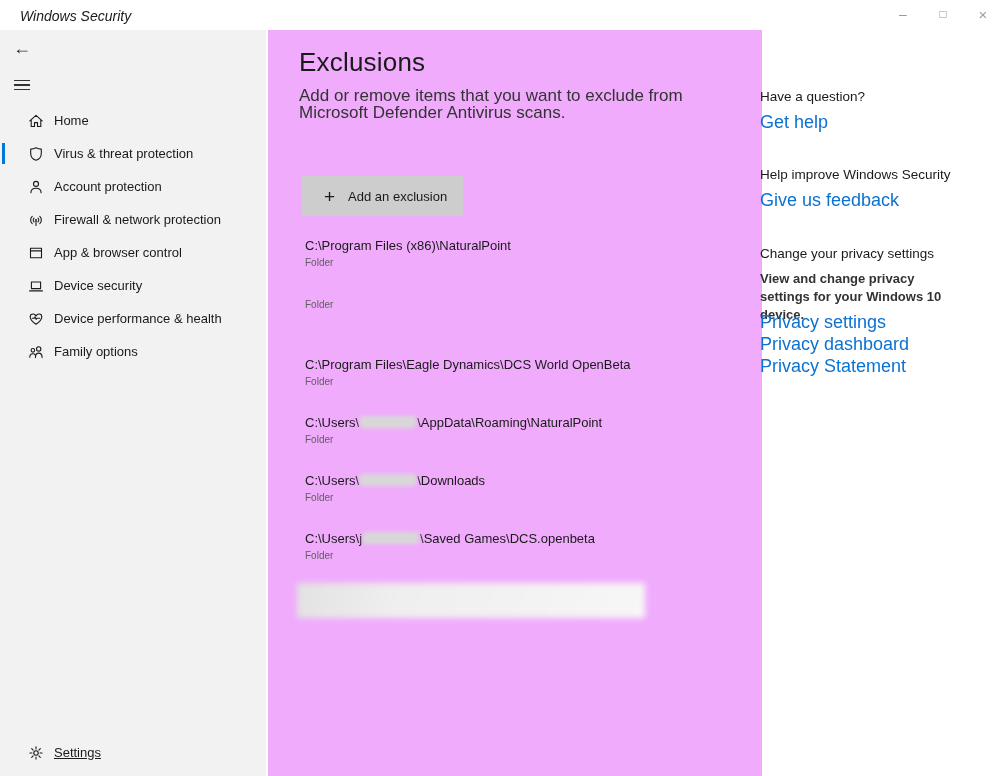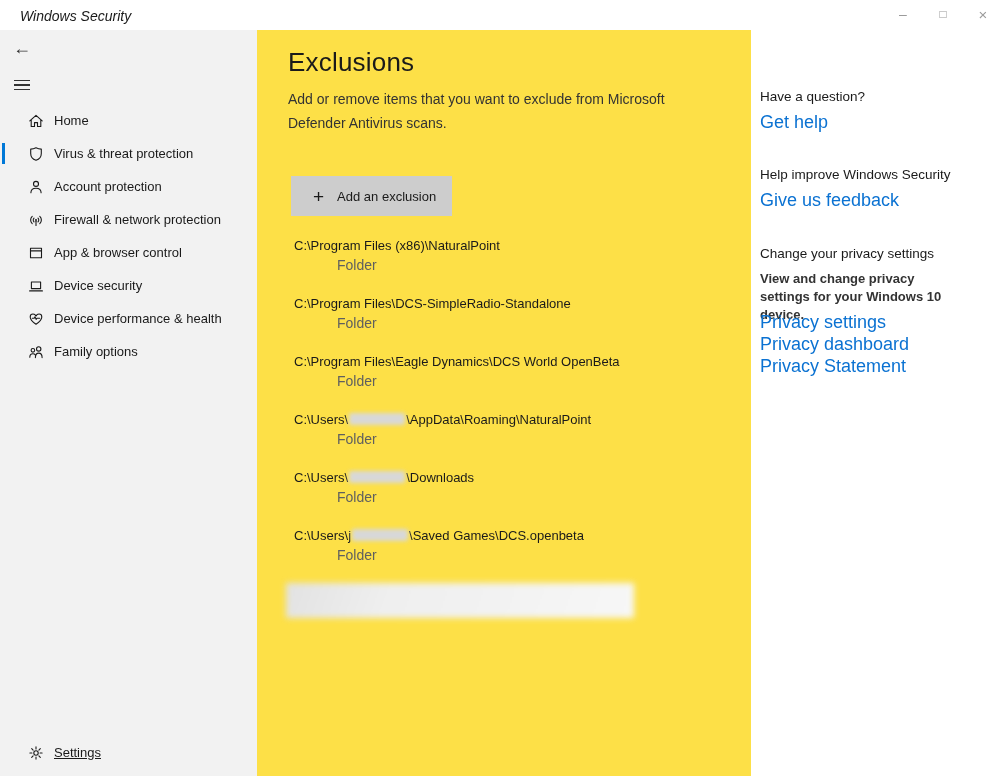--- a/index.html
+++ b/index.html
@@ -54,41 +54,41 @@
   }
   .nav-item .nav-icon svg { width: 16px; height: 16px; display: block; }
   .nav-item .nav-label { margin-left: 10px; font-size: 13px; color: #1a1a1a; white-space: nowrap; }
   .nav-item.active::before {
     content: ""; position: absolute; left: 2px; top: 6px; bottom: 6px; width: 3px;
     background: var(--accent, #0078d7);
   }
   .settings-item { position: absolute; bottom: 7px; left: 0; width: 266px; text-decoration: underline; }
 
   
-  .main { position: absolute; left: 257px; top: 30px; width: 494px; height: 746px; background: #fde047; }
+  .main { position: absolute; left: 268px; top: 30px; width: 494px; height: 746px; background: #f0abfc; }
   .page-title {
     position: absolute; left: 31px; top: 17px;
     font-size: 26px; font-weight: 300; color: #1a1a1a; letter-spacing: 0.2px;
   }
   .page-desc {
     position: absolute; left: 31px; top: 57px; width: 420px;
-    font-size: 14px; line-height: 24px; color: #333;
+    font-size: 17px; line-height: 17px; color: #333;
   }
   .add-btn {
     position: absolute; left: 34px; top: 146px; width: 161px; height: 40px;
     background: #cdcdcd; border: 2px solid transparent;
     display: flex; align-items: center; gap: 13px; padding-left: 20px;
     font-family: "Liberation Sans", sans-serif; font-size: 13px; color: #1a1a1a; cursor: pointer;
   }
   .add-btn .plus { font-size: 19px; font-weight: 300; line-height: 1; color: #1a1a1a; }
 
   .excl-list { position: absolute; left: 37px; top: 208px; width: 430px; }
   .excl-row { height: 58px; cursor: pointer; }
   .excl-path { font-size: 13px; color: #1a1a1a; line-height: 16px; white-space: nowrap; }
-  .excl-type { font-size: 14px; color: #5f5f5f; margin-top: 3px; margin-left: 43px; }
+  .excl-type { font-size: 10px; color: #5f5f5f; margin-top: 3px; }
   .redact {
     display: inline-block; width: 56px; height: 12px; margin: 0 1px;
     background: #d8d8d8; border-radius: 2px; filter: blur(2px);
     vertical-align: baseline; transform: translateY(1px);
   }
   .bottom-blur {
     position: absolute; left: 29px; top: 553px; width: 348px; height: 35px;
     background: linear-gradient(110deg, #e2e2e2 0%, #efefef 30%, #f2f2f2 60%, #f7f7f7 100%);
     filter: blur(3px);
   }
@@ -231,21 +231,20 @@
     <span class="plus">+</span>
     <span>Add an exclusion</span>
   </button>
   <div class="excl-list">
   <div class="excl-row">
     <div class="excl-path">C:\Program Files (x86)\NaturalPoint</div>
     <div class="excl-type">Folder</div>
   </div>
 
   <div class="excl-row">
-    <div class="excl-path">C:\Program Files\DCS-SimpleRadio-Standalone</div>
     <div class="excl-type">Folder</div>
   </div>
 
   <div class="excl-row">
     <div class="excl-path">C:\Program Files\Eagle Dynamics\DCS World OpenBeta</div>
     <div class="excl-type">Folder</div>
   </div>
 
   <div class="excl-row">
     <div class="excl-path">C:\Users\<span class="redact"></span>\AppData\Roaming\NaturalPoint</div>

